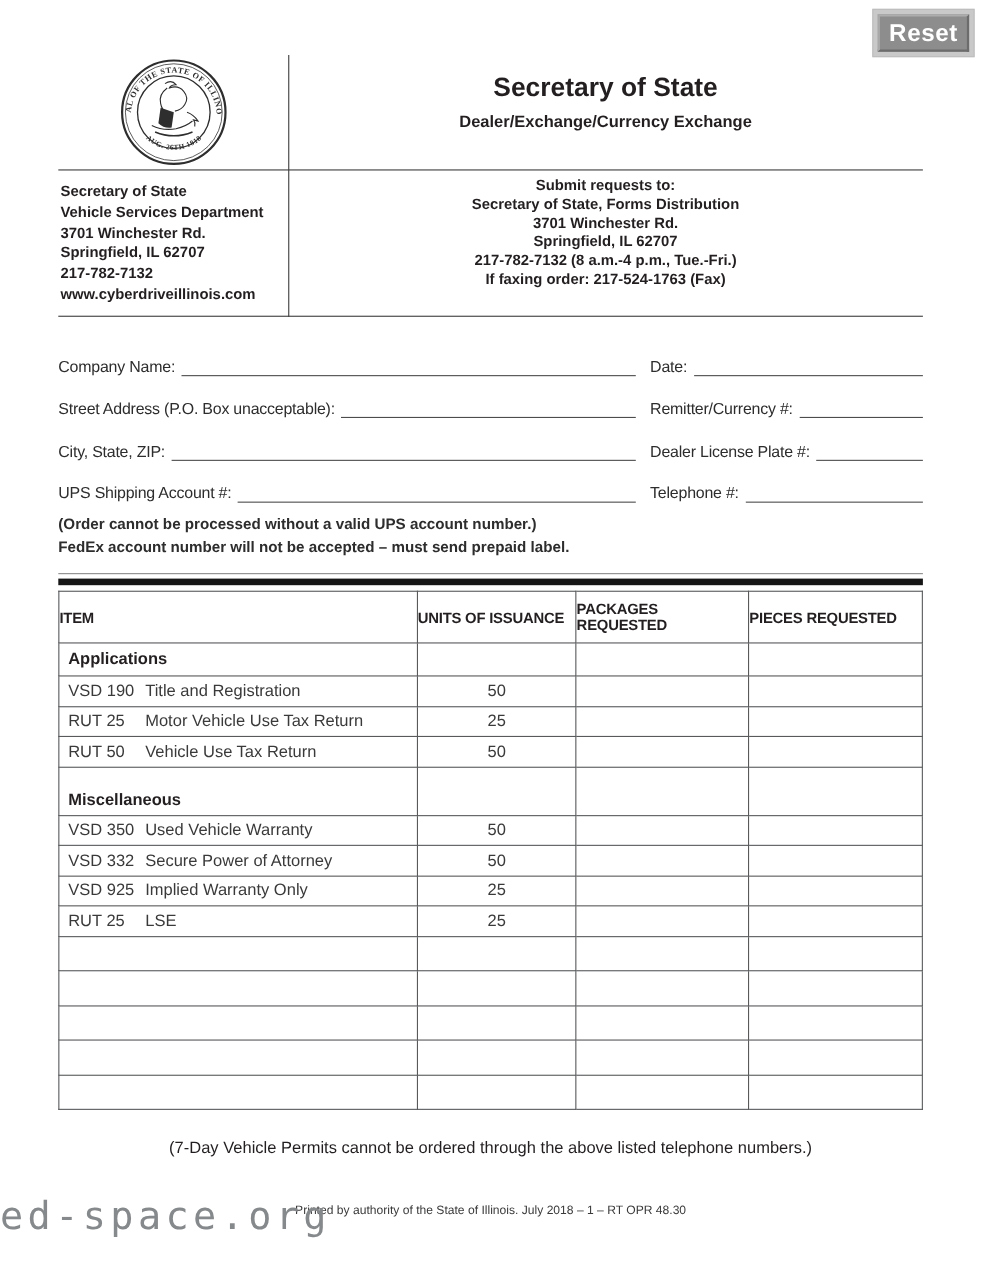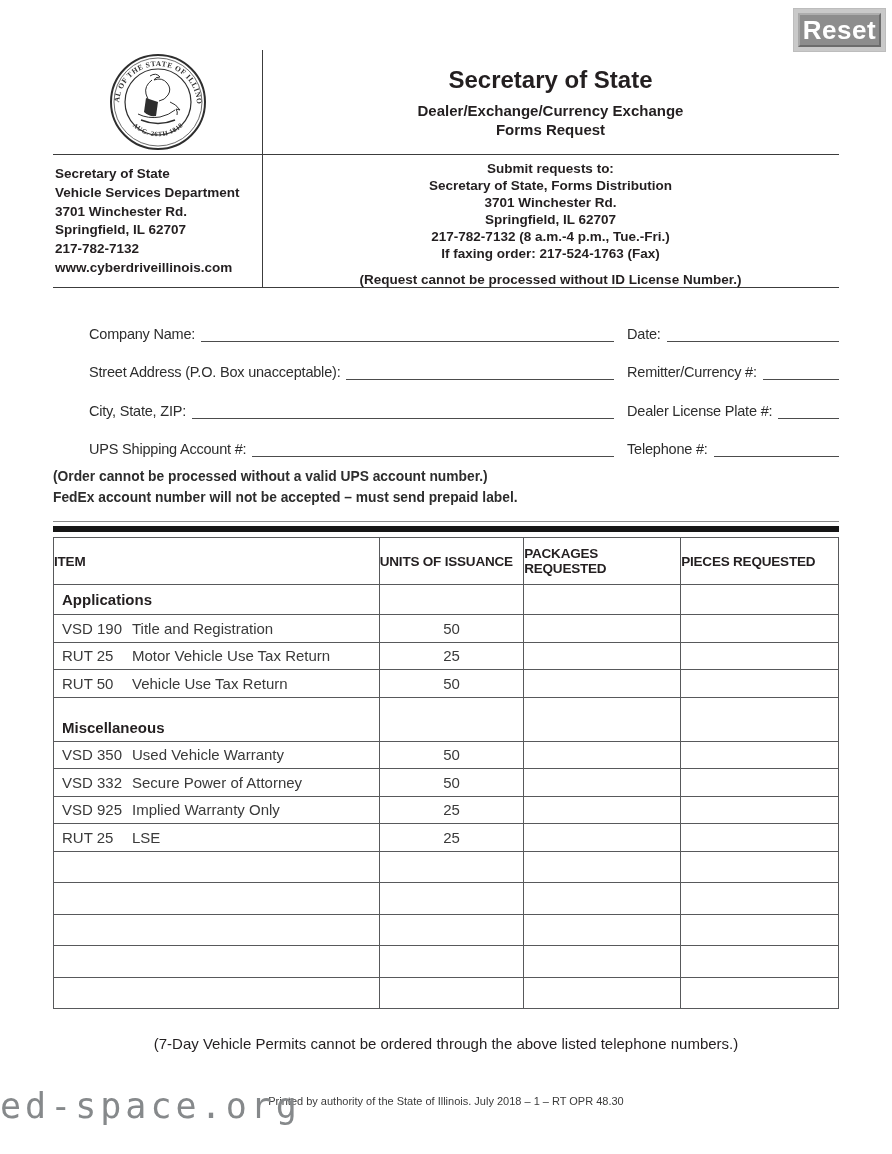--- a/index.html
+++ b/index.html
@@ -12,21 +12,21 @@
   
   .reset-wrap {
     position:absolute; top:8px; left:793px; width:93px; height:44px;
     background:#c9c9c9; padding:4px;
     border:1px solid #bdbdbd;
   }
   .reset-btn {
     width:100%; height:100%; background:#8d8d8d;
     border-top:2px solid #adadad; border-left:2px solid #a8a8a8;
     border-bottom:2px solid #6c6c6c; border-right:2px solid #6c6c6c;
-    color:#ffffff; font-weight:bold; font-size:26px;
+    color:#ffffff; font-weight:bold; font-size:22px;
     display:flex; align-items:center; justify-content:center;
     cursor:pointer; letter-spacing:0.5px;
   }
 
   
   .doc { position:absolute; left:53px; top:50px; width:786px; }
 
   .header { position:relative; }
   .vline { position:absolute; left:209px; top:0; width:1px; height:238px; background:#3c3c3c; }
   .header-top { display:flex; height:105px; border-bottom:1px solid #3c3c3c; }
@@ -35,21 +35,21 @@
   .title { font-size:24px; font-weight:bold; }
   .subtitle { font-size:15px; font-weight:bold; margin-top:7px; line-height:19px; }
 
   .header-info { display:flex; height:133px; border-bottom:1px solid #3c3c3c; }
   .addr-box { width:209px; padding:10px 4px 0 2px; font-weight:bold; font-size:13.5px; line-height:18.8px; }
   .submit-box { flex:1; text-align:center; padding-top:5px; font-weight:bold; font-size:13.5px; line-height:17px; }
   .submit-note { margin-top:9px; font-size:13.5px; font-weight:bold; }
 
   
   .fields { margin-top:15px; font-size:14.5px; color:#2d2d2d; }
-  .frow { display:flex; height:38.5px;margin-left:36px; }
+  .frow { display:flex; height:38.5px; }
   .fleft { display:flex; width:525px; align-items:flex-end; }
   .fright { display:flex; flex:1; padding-left:13px; align-items:flex-end; }
   .flabel { white-space:nowrap; padding-right:6px; letter-spacing:-0.2px; }
   .fline { flex:1; border-bottom:1px solid #4c4c4c; height:4px; }
   .order-notes { margin-top:9px; font-weight:bold; font-size:13.8px; line-height:21px; }
 
   
   .table-section { margin-top:13px; }
   .thin-rule { height:1px; background:#8a8a8a; }
   .thick-bar { height:6px; background:#161616; margin-top:4px; }
@@ -119,42 +119,40 @@
               <path d="M62,50 q6,2 10,8 l-4,-1 q2,3 1,6"></path>
             </g>
             <path d="M38,46 l12,4 l-2,14 q-7,1 -12,-4 z" fill="#2e2e2e"></path>
             <path d="M33,68 q17,7 34,0" stroke="#2e2e2e" stroke-width="1.4" fill="none"></path>
           </svg>
         </div>
         <div class="title-box">
           <div class="title">Secretary of State</div>
           <div class="subtitle">
             <div>Dealer/Exchange/Currency Exchange</div>
-            <div>Forms Request</div>
           </div>
         </div>
       </div>
 
       <div class="header-info">
         <div class="addr-box">
           <div>Secretary of State</div>
           <div>Vehicle Services Department</div>
           <div>3701 Winchester Rd.</div>
           <div>Springfield, IL 62707</div>
           <div>217-782-7132</div>
           <div>www.cyberdriveillinois.com</div>
         </div>
         <div class="submit-box">
           <div>Submit requests to:</div>
           <div>Secretary of State, Forms Distribution</div>
           <div>3701 Winchester Rd.</div>
           <div>Springfield, IL 62707</div>
           <div>217-782-7132 (8 a.m.-4 p.m., Tue.-Fri.)</div>
           <div>If faxing order: 217-524-1763 (Fax)</div>
-          <div class="submit-note">(Request cannot be processed without ID License Number.)</div>
         </div>
       </div>
     </div>
 
     <div class="fields">
       <div class="frow">
         <div class="fleft">
           <span class="flabel">Company Name:</span>
           <span class="fline"></span>
         </div>

